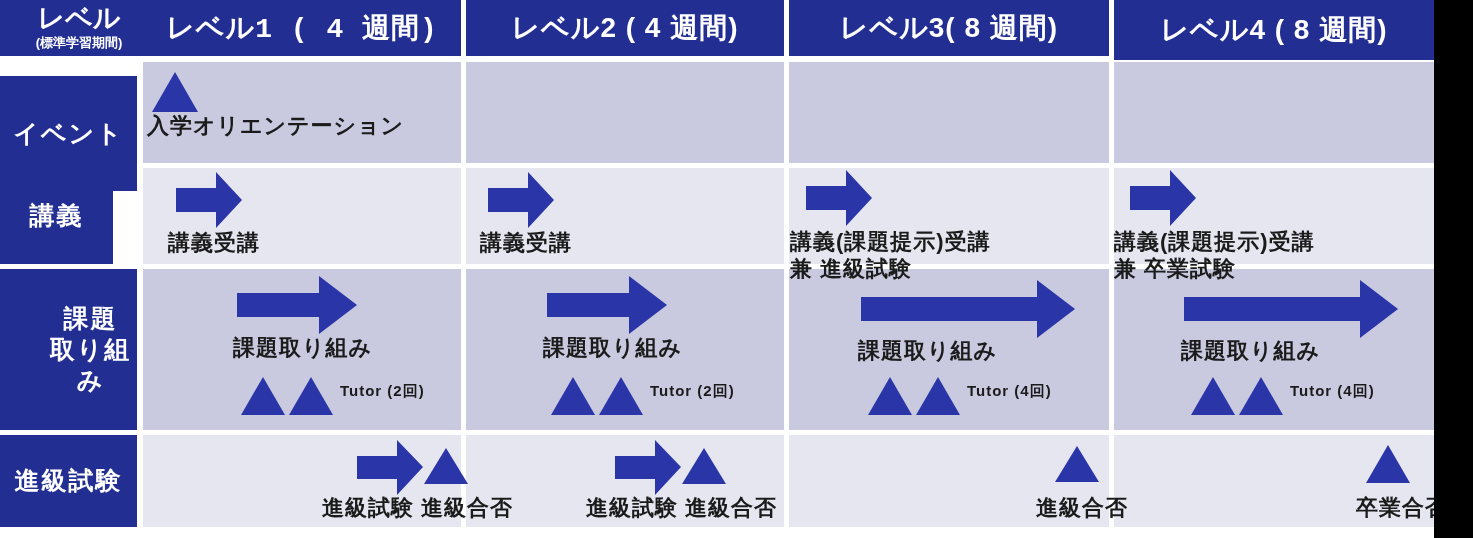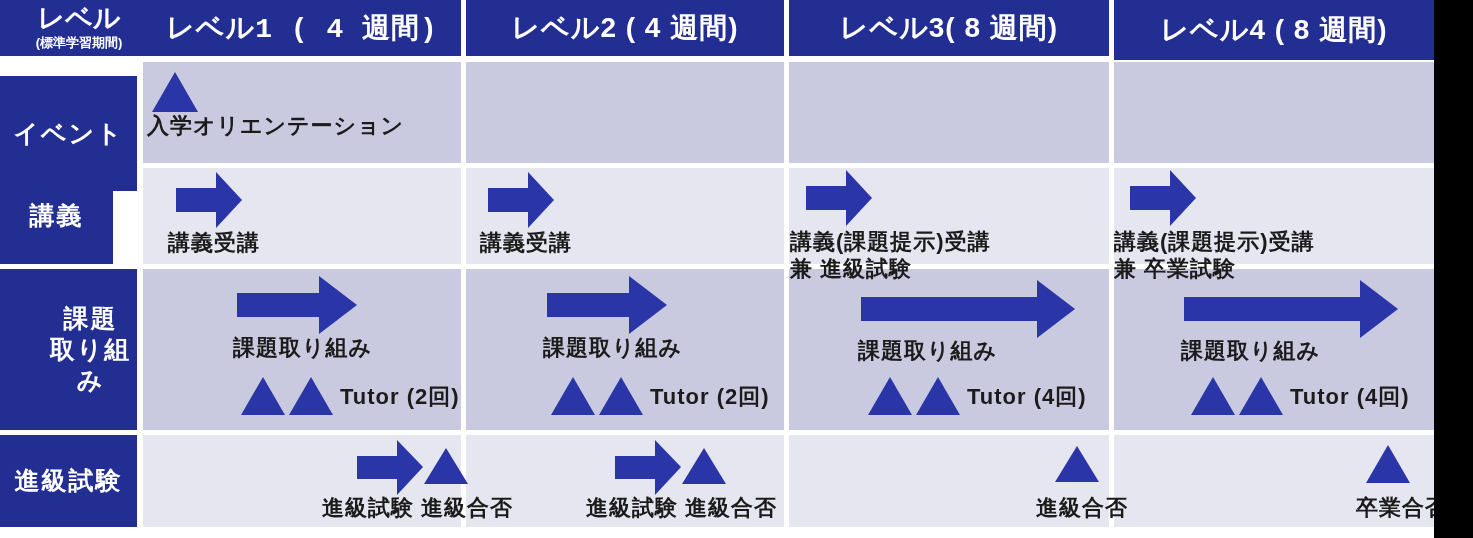--- a/index.html
+++ b/index.html
@@ -15,21 +15,21 @@
   .cell{position:absolute;box-sizing:border-box;}
   .blue-cell{background:var(--header-blue);color:#fff;display:flex;align-items:center;justify-content:center;flex-direction:column;text-align:center;}
   .row-a{background:var(--row-a);}
   .row-b{background:var(--row-b);}
   .hdr-label{font-size:28px;font-weight:bold;letter-spacing:1px;}
   .hdr-main{font-size:27px;font-weight:bold;line-height:1.05;}
   .hdr-sub{font-size:13px;font-weight:bold;margin-top:2px;}
   .row-label{font-size:25px;font-weight:bold;line-height:1.25;letter-spacing:2px;}
   .caption{position:absolute;font-size:22px;font-weight:bold;color:var(--text-dark);white-space:nowrap;letter-spacing:1px;}
   .caption.two-line{line-height:27px;}
-  .tutor{font-size:22px;}
+  .tutor{font-size:15px;}
   .shape{position:absolute;}
   .shape svg{display:block;}
   .black-bar{position:absolute;left:1434px;top:0;width:39px;height:538px;background:var(--black);}
 </style>
 </head>
 <body>
 
 <div>
 
   <div class="cell blue-cell" style="left:0;top:0;width:158px;height:56px;">

